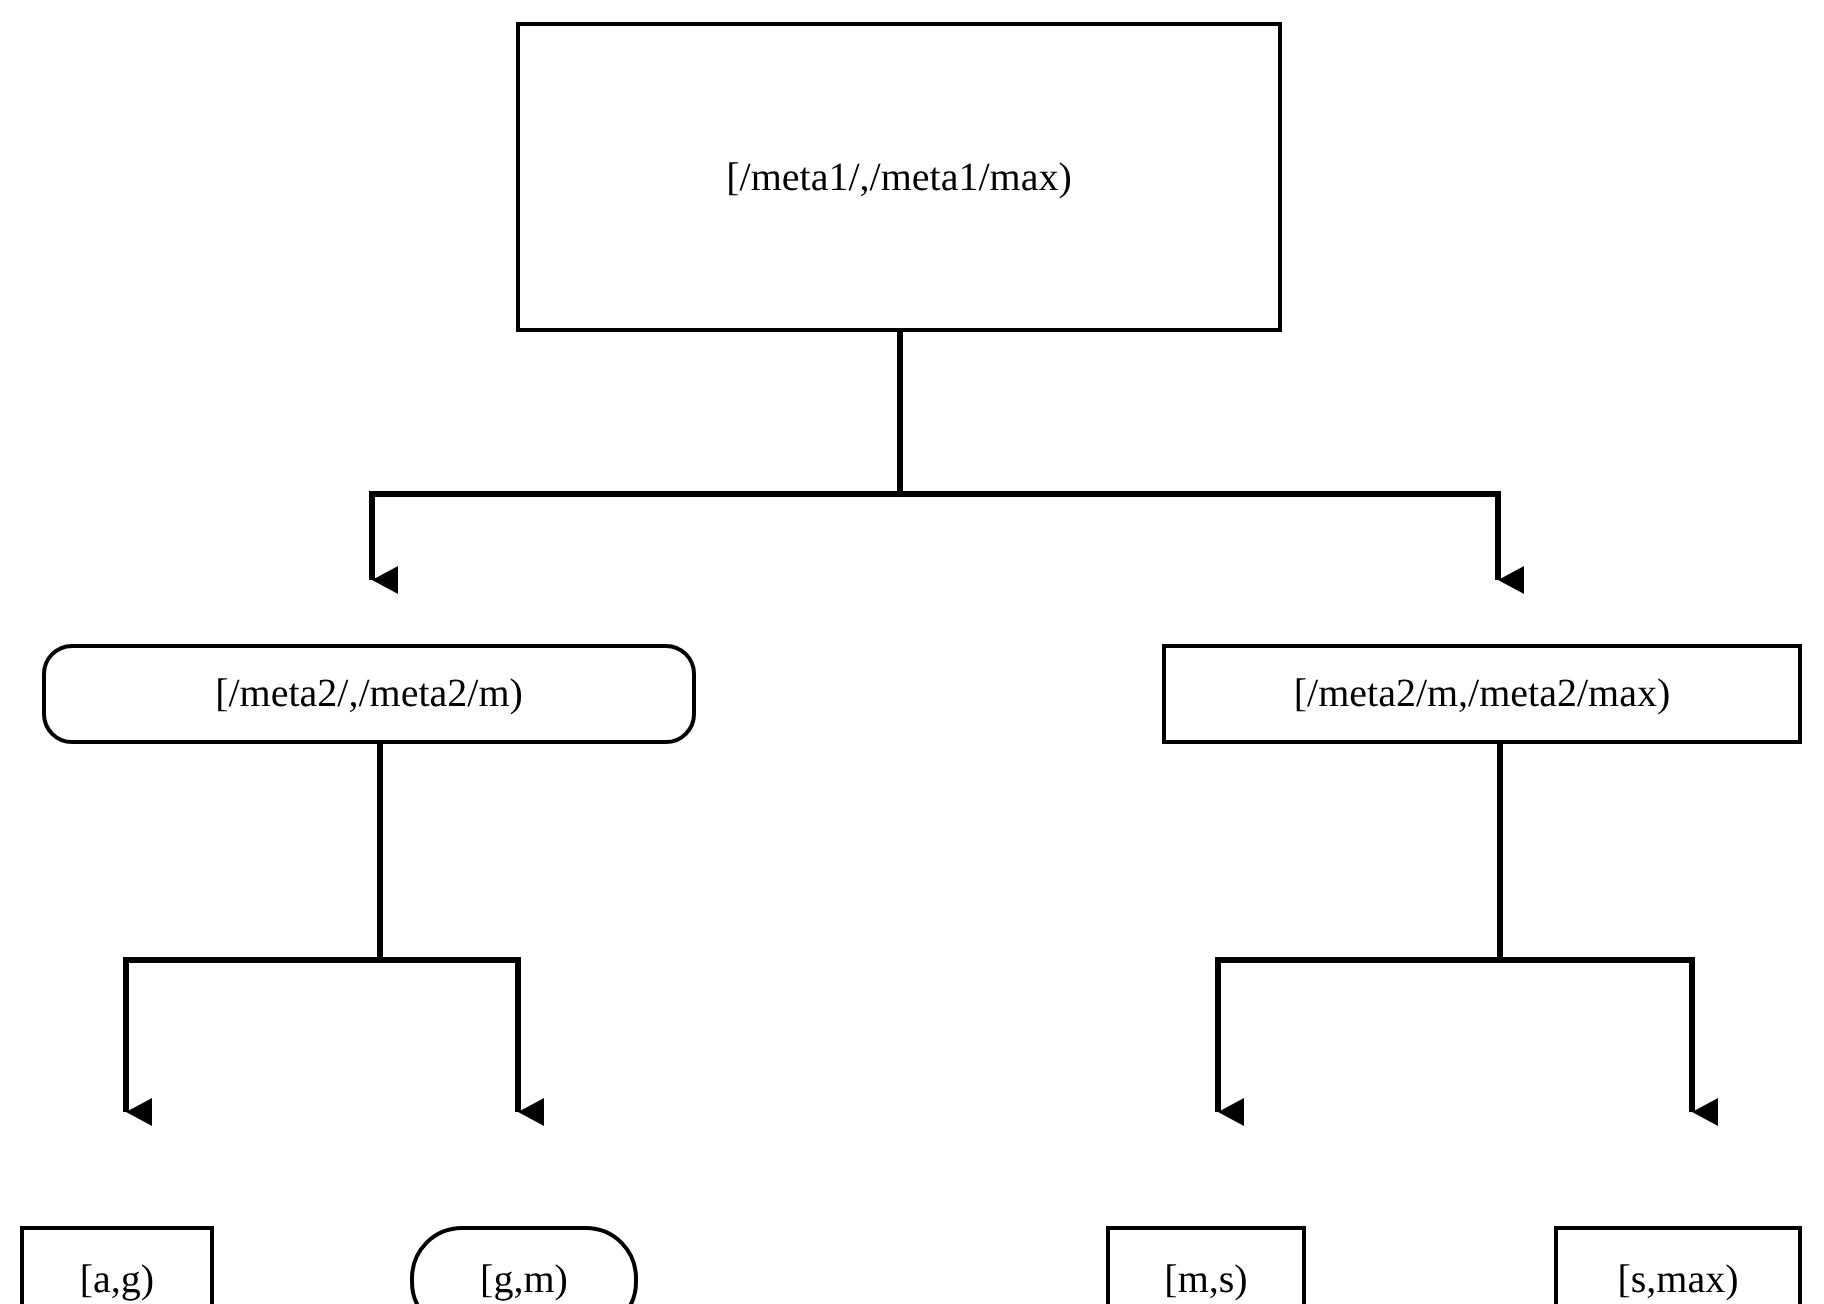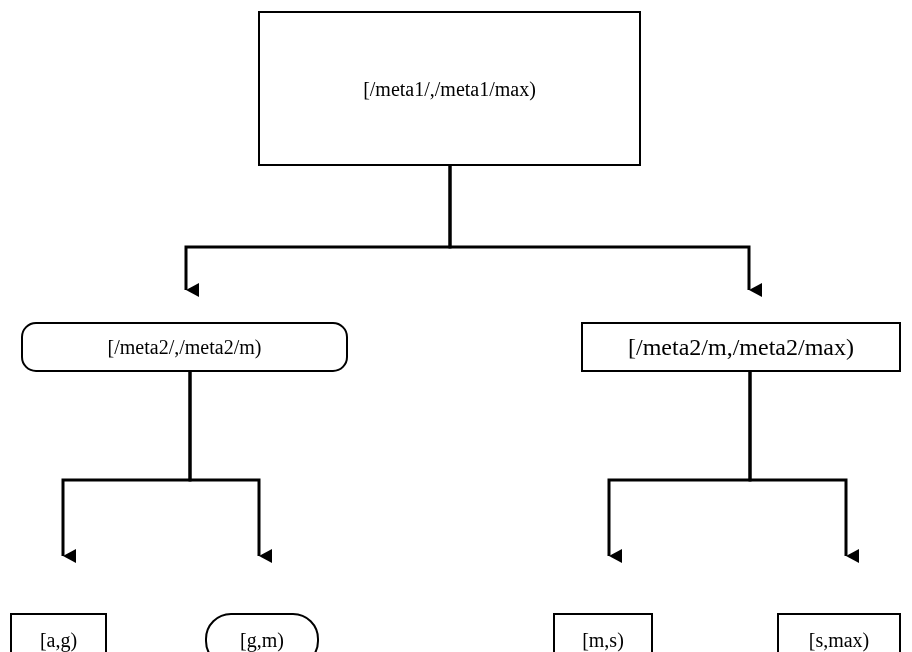--- a/index.html
+++ b/index.html
@@ -38,21 +38,21 @@
     z-index: 2;
   }
   .node-label {
     font-family: Liberation Serif, serif;
     color: #000000;
     white-space: pre;
     line-height: 1;
   }
   .node-root       { left: 258px; top: 11px;  width: 383px; height: 155px; font-size: 20px; }
   .node-mid-left   { left: 21px;  top: 322px; width: 327px; height: 50px;  font-size: 20px; border-radius: 15px; }
-  .node-mid-right  { left: 581px; top: 322px; width: 320px; height: 50px;  font-size: 24px; }
+  .node-mid-right  { left: 581px; top: 322px; width: 320px; height: 50px;  font-size: 20px; }
   .node-leaf       { height: 54px; font-size: 20px; margin-top: 29px; }
   .node-leaf-1 { left: 10px;  top: 584px; width: 97px;  }
   .node-leaf-2 { left: 205px; top: 584px; width: 114px; border-radius: 26px;  }
   .node-leaf-3 { left: 553px; top: 584px; width: 100px; }
   .node-leaf-4 { left: 777px; top: 584px; width: 124px; align-items: center; }
 </style>
 </head>
 <body>
 
 <div id="diagram-canvas">

